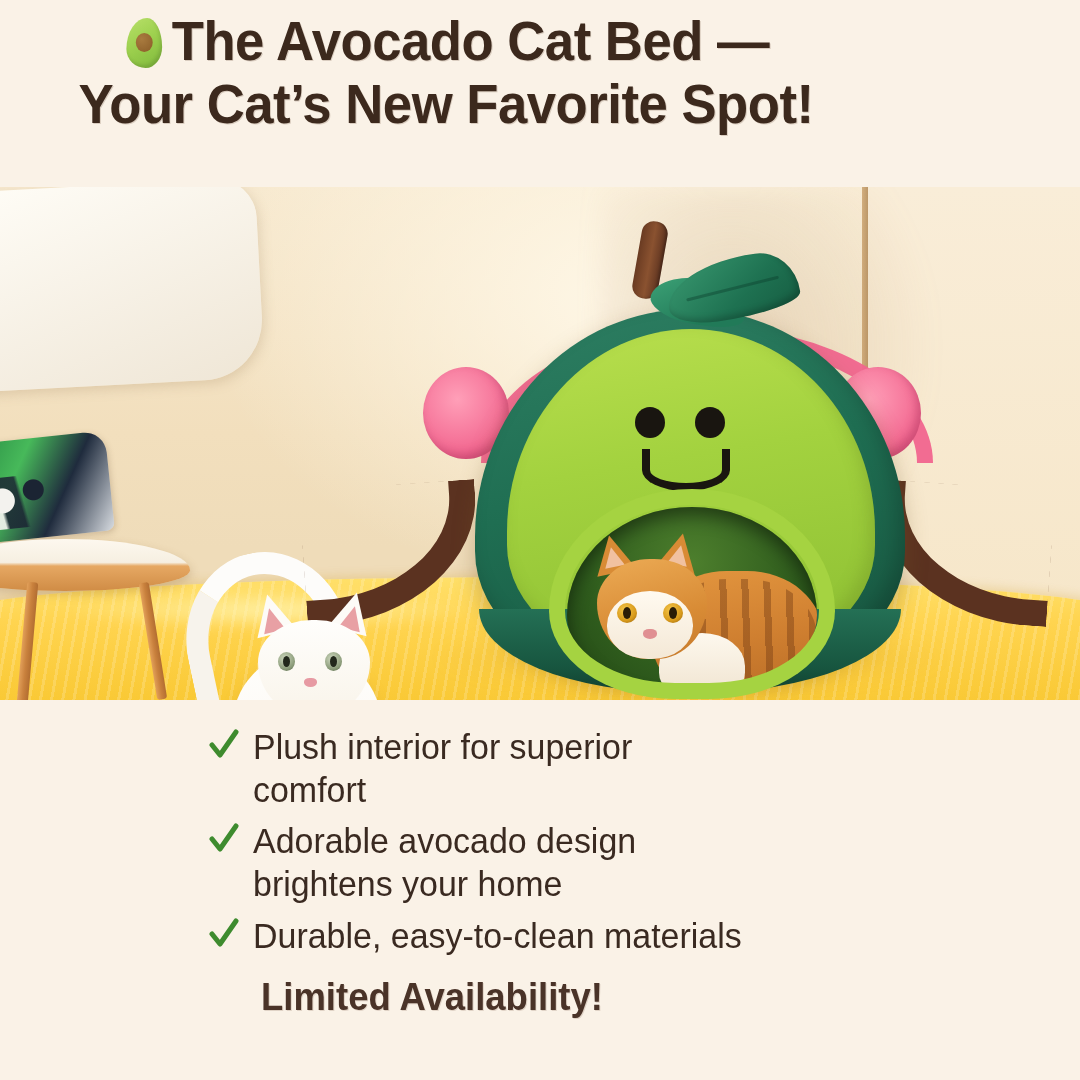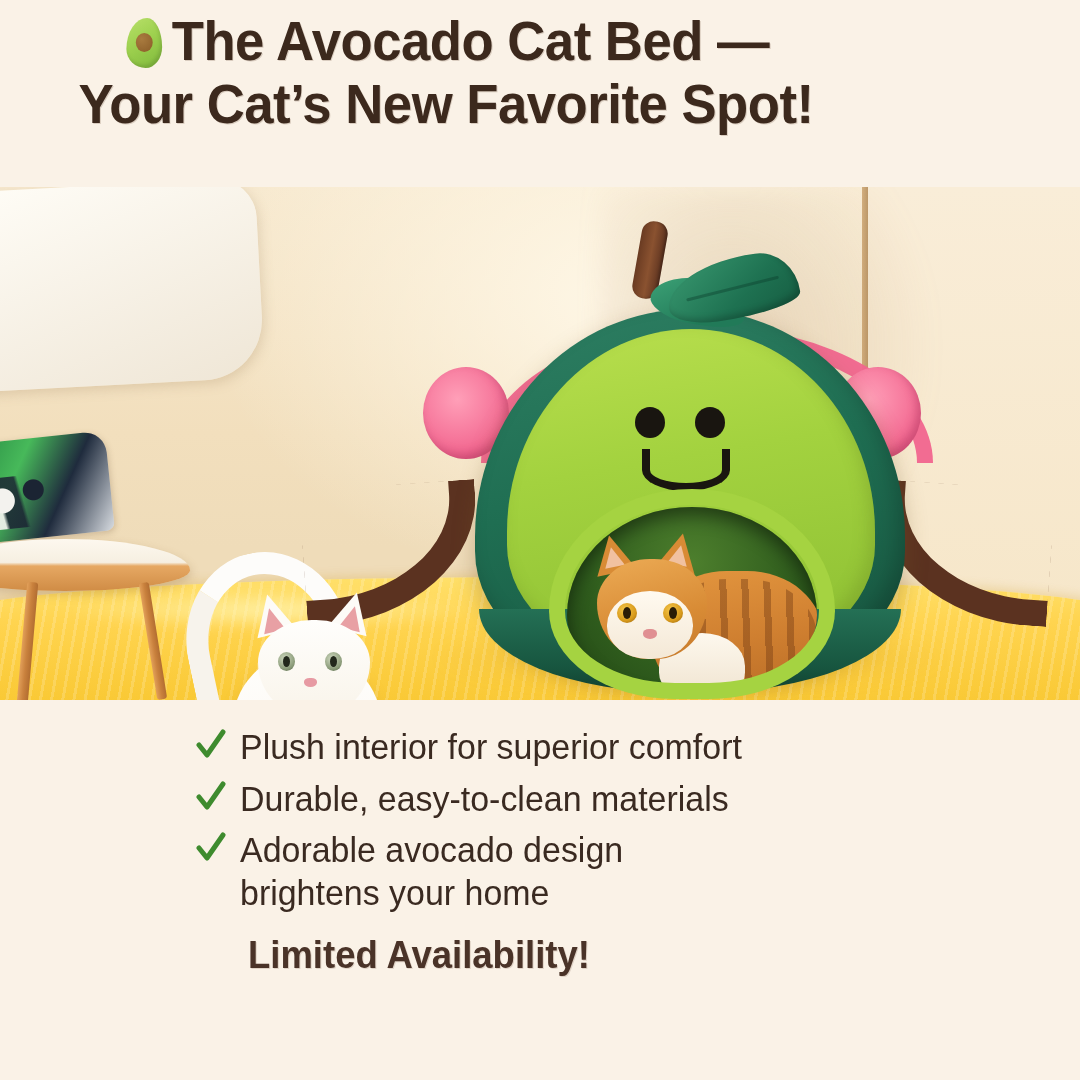--- a/index.html
+++ b/index.html
@@ -209,21 +209,21 @@
     background:radial-gradient(circle at 40% 35%,#f5c74a,#d89a1c 60%,#8e5c0c);}
   .ocat .oeye.oe1{left:40px;} .ocat .oeye.oe2{left:86px;}
   .ocat .oeye:after{content:"";position:absolute;left:6px;top:4px;width:8px;height:12px;border-radius:50%;background:#2a1c06;}
   .ocat .onose{position:absolute;left:66px;top:92px;width:14px;height:10px;z-index:6;
     background:#e08f92;border-radius:50% 50% 60% 60%;}
 
   
   .benefits{
     flex:1 1 auto;background:#faf2e7;
     padding:26px 12px 0 0;box-sizing:border-box;
-    display:flex;flex-direction:column;
+    display:flex;flex-direction:column;margin-left:13px;
   }
   .blist{margin:0;padding:0 120px 0 196px;list-style:none;}
   .bitem{display:flex;align-items:flex-start;gap:14px;margin-bottom:9px;}
   .check{flex:0 0 auto;width:30px;height:38px;position:relative;}
   .check svg{display:block;}
   .btext{
     color:#3a2a21;font-size:35px;line-height:1.22;
     font-family:"Liberation Sans", sans-serif;font-weight:400;
     transform:scaleX(0.97);transform-origin:left center;
   }
@@ -350,29 +350,29 @@
             </svg>
         </span>
         <span class="btext">Plush interior for superior comfort</span>
       </li>
       <li class="bitem">
         <span class="check">
           <svg width="30" height="38" viewBox="0 0 30 38">
               <path d="M3 19 L11 29 L27 6" stroke="#3e8b2e" stroke-width="5" fill="none" stroke-linecap="round" stroke-linejoin="round"></path>
             </svg>
         </span>
-        <span class="btext">Durable, easy-to-clean materials</span>
+        <span class="btext">Adorable avocado design brightens your home</span>
       </li>
       <li class="bitem">
         <span class="check">
           <svg width="30" height="38" viewBox="0 0 30 38">
               <path d="M3 19 L11 29 L27 6" stroke="#3e8b2e" stroke-width="5" fill="none" stroke-linecap="round" stroke-linejoin="round"></path>
             </svg>
         </span>
-        <span class="btext">Adorable avocado design brightens your home</span>
+        <span class="btext">Durable, easy-to-clean materials</span>
       </li>
     </ul>
 
     <div class="brandrow">
       <span class="limited">Limited Availability!</span>
     </div>
   </div>
 
 
 </div>

